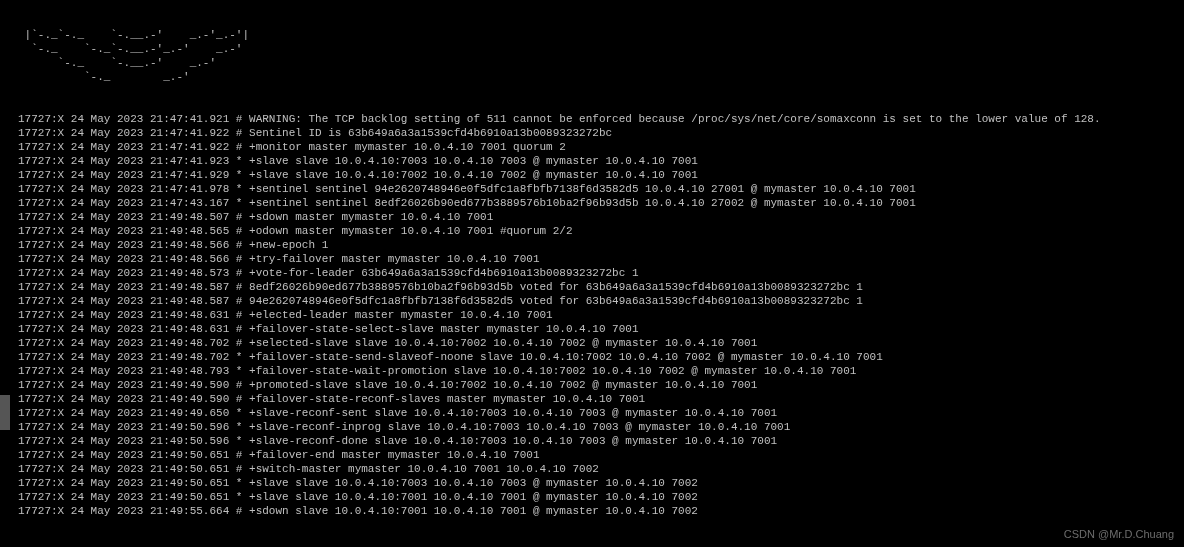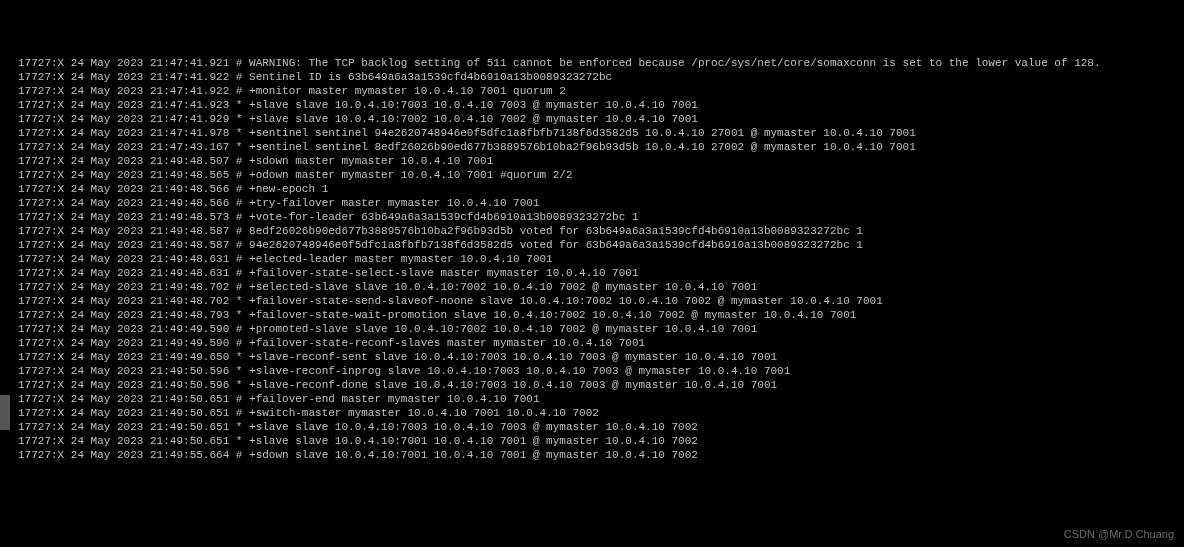--- a/index.html
+++ b/index.html
@@ -53,18 +53,18 @@
   }
 </style>
 </head>
 <body>
 
 <div class="scrollbar-track">
   <div class="scrollbar-thumb"></div>
 </div>
 
 <div class="terminal content">
-  <div id="ascii-block"><span class="line"></span></div>
+  <div id="ascii-block"><span class="line"> |`-._`-._    `-.__.-'    _.-'_.-'|</span><span class="line">  `-._    `-._`-.__.-'_.-'    _.-'</span><span class="line">      `-._    `-.__.-'    _.-'</span><span class="line">          `-._        _.-'</span><span class="line"></span></div>
   <div id="log-block"><span class="line">17727:X 24 May 2023 21:47:41.921 # WARNING: The TCP backlog setting of 511 cannot be enforced because /proc/sys/net/core/somaxconn is set to the lower value of 128.</span><span class="line">17727:X 24 May 2023 21:47:41.922 # Sentinel ID is 63b649a6a3a1539cfd4b6910a13b0089323272bc</span><span class="line">17727:X 24 May 2023 21:47:41.922 # +monitor master mymaster 10.0.4.10 7001 quorum 2</span><span class="line">17727:X 24 May 2023 21:47:41.923 * +slave slave 10.0.4.10:7003 10.0.4.10 7003 @ mymaster 10.0.4.10 7001</span><span class="line">17727:X 24 May 2023 21:47:41.929 * +slave slave 10.0.4.10:7002 10.0.4.10 7002 @ mymaster 10.0.4.10 7001</span><span class="line">17727:X 24 May 2023 21:47:41.978 * +sentinel sentinel 94e2620748946e0f5dfc1a8fbfb7138f6d3582d5 10.0.4.10 27001 @ mymaster 10.0.4.10 7001</span><span class="line">17727:X 24 May 2023 21:47:43.167 * +sentinel sentinel 8edf26026b90ed677b3889576b10ba2f96b93d5b 10.0.4.10 27002 @ mymaster 10.0.4.10 7001</span><span class="line">17727:X 24 May 2023 21:49:48.507 # +sdown master mymaster 10.0.4.10 7001</span><span class="line">17727:X 24 May 2023 21:49:48.565 # +odown master mymaster 10.0.4.10 7001 #quorum 2/2</span><span class="line">17727:X 24 May 2023 21:49:48.566 # +new-epoch 1</span><span class="line">17727:X 24 May 2023 21:49:48.566 # +try-failover master mymaster 10.0.4.10 7001</span><span class="line">17727:X 24 May 2023 21:49:48.573 # +vote-for-leader 63b649a6a3a1539cfd4b6910a13b0089323272bc 1</span><span class="line">17727:X 24 May 2023 21:49:48.587 # 8edf26026b90ed677b3889576b10ba2f96b93d5b voted for 63b649a6a3a1539cfd4b6910a13b0089323272bc 1</span><span class="line">17727:X 24 May 2023 21:49:48.587 # 94e2620748946e0f5dfc1a8fbfb7138f6d3582d5 voted for 63b649a6a3a1539cfd4b6910a13b0089323272bc 1</span><span class="line">17727:X 24 May 2023 21:49:48.631 # +elected-leader master mymaster 10.0.4.10 7001</span><span class="line">17727:X 24 May 2023 21:49:48.631 # +failover-state-select-slave master mymaster 10.0.4.10 7001</span><span class="line">17727:X 24 May 2023 21:49:48.702 # +selected-slave slave 10.0.4.10:7002 10.0.4.10 7002 @ mymaster 10.0.4.10 7001</span><span class="line">17727:X 24 May 2023 21:49:48.702 * +failover-state-send-slaveof-noone slave 10.0.4.10:7002 10.0.4.10 7002 @ mymaster 10.0.4.10 7001</span><span class="line">17727:X 24 May 2023 21:49:48.793 * +failover-state-wait-promotion slave 10.0.4.10:7002 10.0.4.10 7002 @ mymaster 10.0.4.10 7001</span><span class="line">17727:X 24 May 2023 21:49:49.590 # +promoted-slave slave 10.0.4.10:7002 10.0.4.10 7002 @ mymaster 10.0.4.10 7001</span><span class="line">17727:X 24 May 2023 21:49:49.590 # +failover-state-reconf-slaves master mymaster 10.0.4.10 7001</span><span class="line">17727:X 24 May 2023 21:49:49.650 * +slave-reconf-sent slave 10.0.4.10:7003 10.0.4.10 7003 @ mymaster 10.0.4.10 7001</span><span class="line">17727:X 24 May 2023 21:49:50.596 * +slave-reconf-inprog slave 10.0.4.10:7003 10.0.4.10 7003 @ mymaster 10.0.4.10 7001</span><span class="line">17727:X 24 May 2023 21:49:50.596 * +slave-reconf-done slave 10.0.4.10:7003 10.0.4.10 7003 @ mymaster 10.0.4.10 7001</span><span class="line">17727:X 24 May 2023 21:49:50.651 # +failover-end master mymaster 10.0.4.10 7001</span><span class="line">17727:X 24 May 2023 21:49:50.651 # +switch-master mymaster 10.0.4.10 7001 10.0.4.10 7002</span><span class="line">17727:X 24 May 2023 21:49:50.651 * +slave slave 10.0.4.10:7003 10.0.4.10 7003 @ mymaster 10.0.4.10 7002</span><span class="line">17727:X 24 May 2023 21:49:50.651 * +slave slave 10.0.4.10:7001 10.0.4.10 7001 @ mymaster 10.0.4.10 7002</span><span class="line">17727:X 24 May 2023 21:49:55.664 # +sdown slave 10.0.4.10:7001 10.0.4.10 7001 @ mymaster 10.0.4.10 7002</span></div>
   
 </div>
 
 <div class="watermark">CSDN @Mr.D.Chuang</div>
 
 </body></html>

